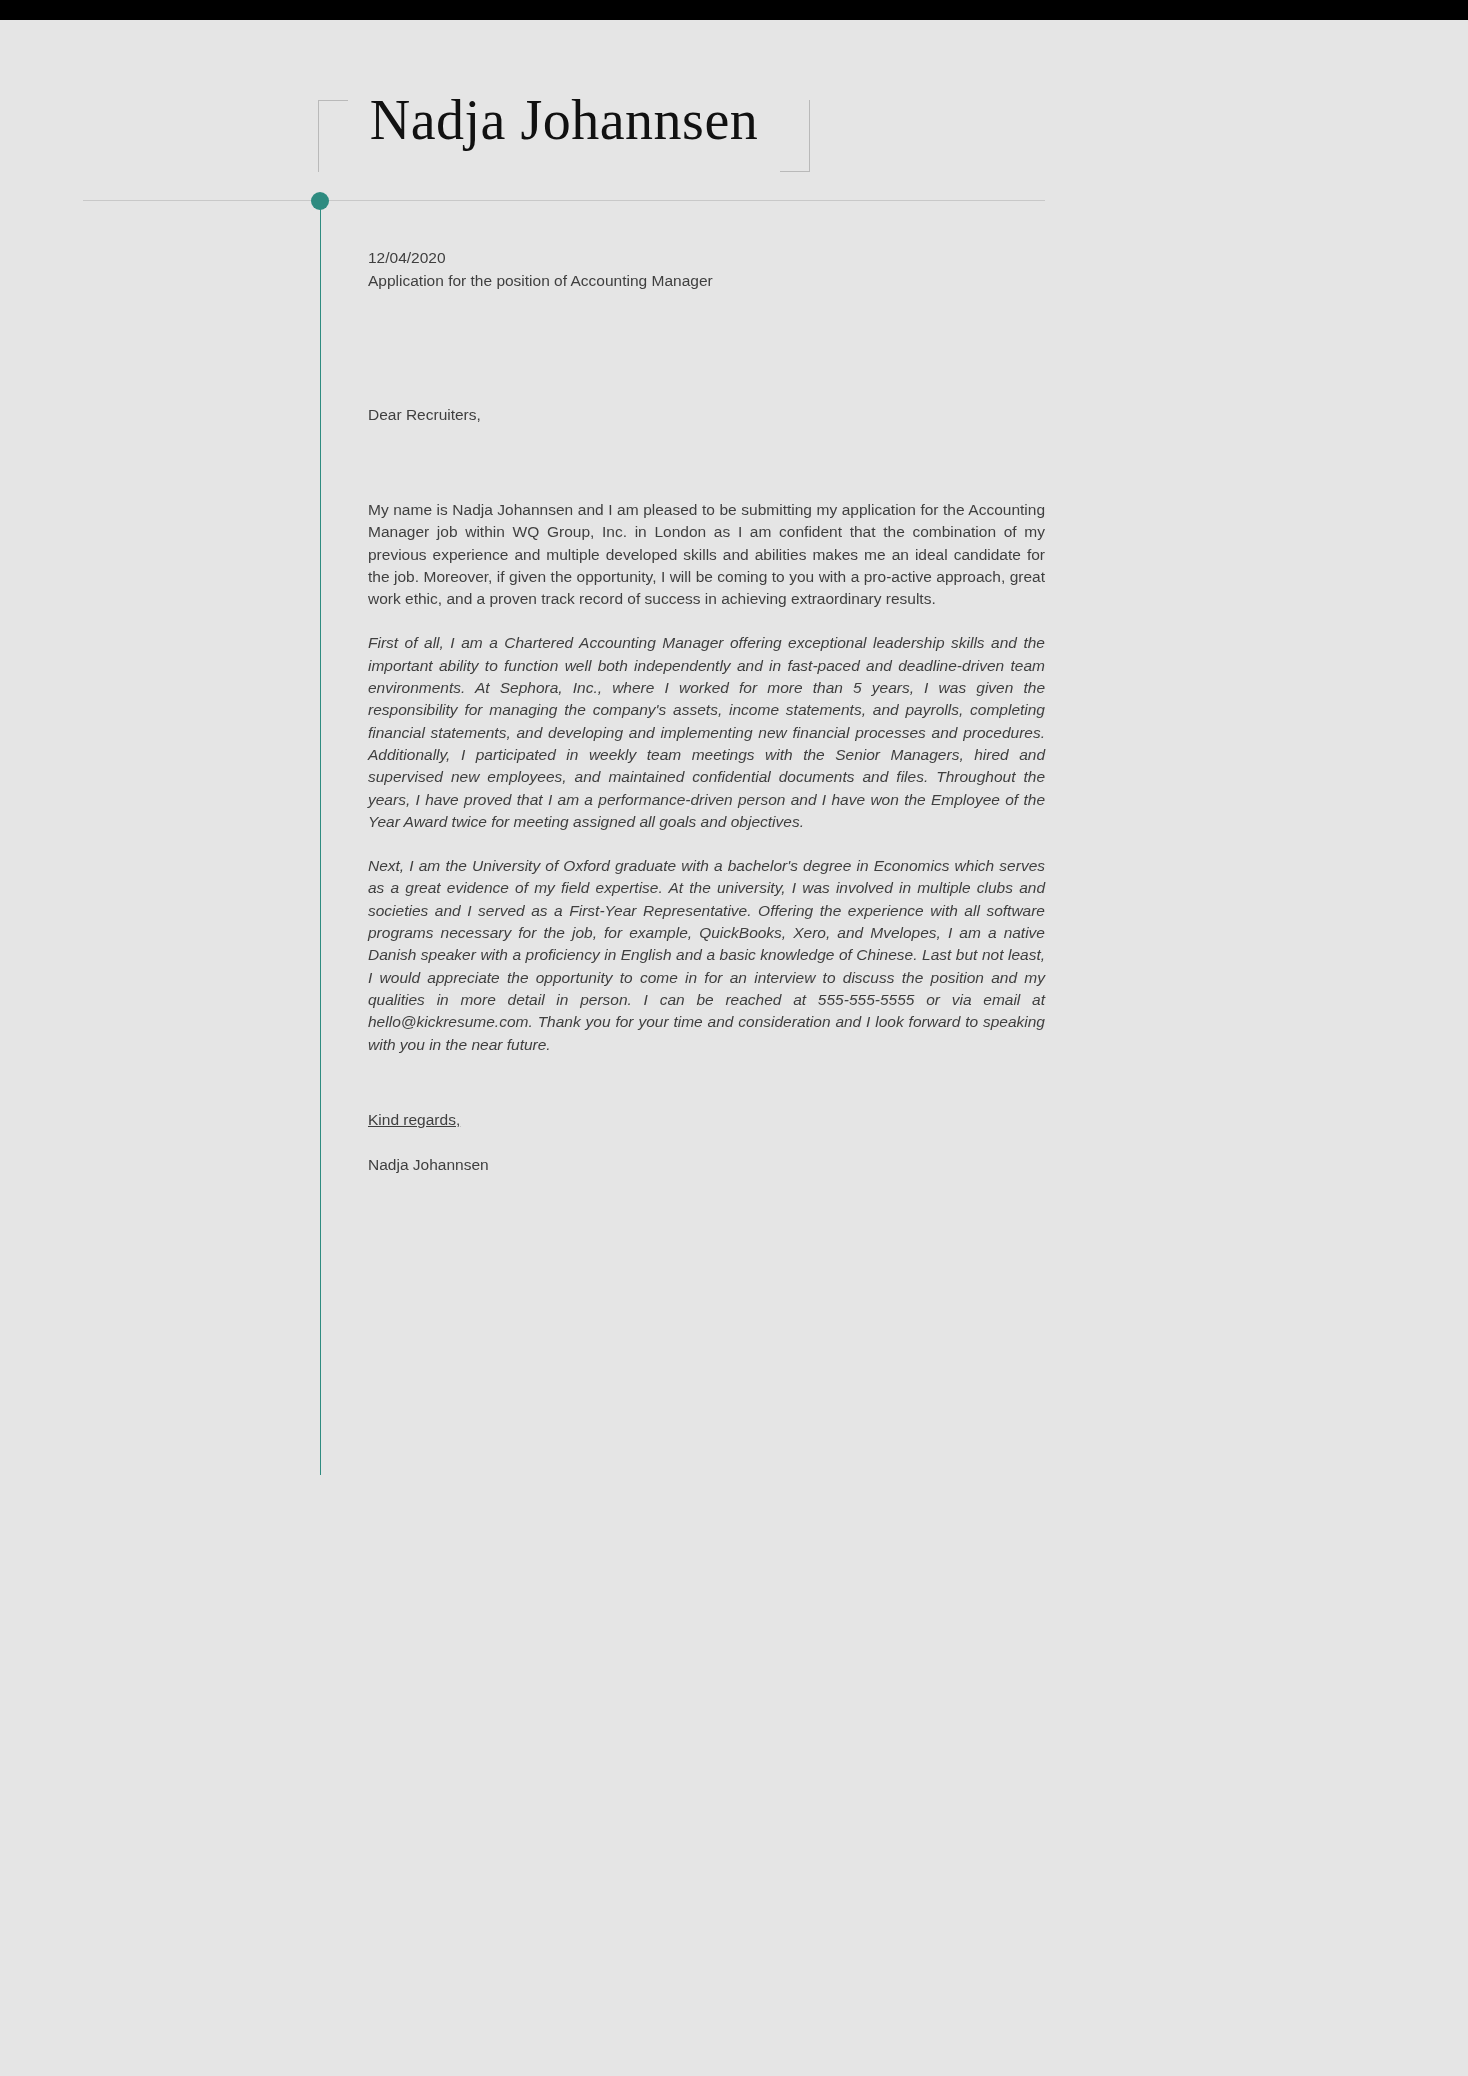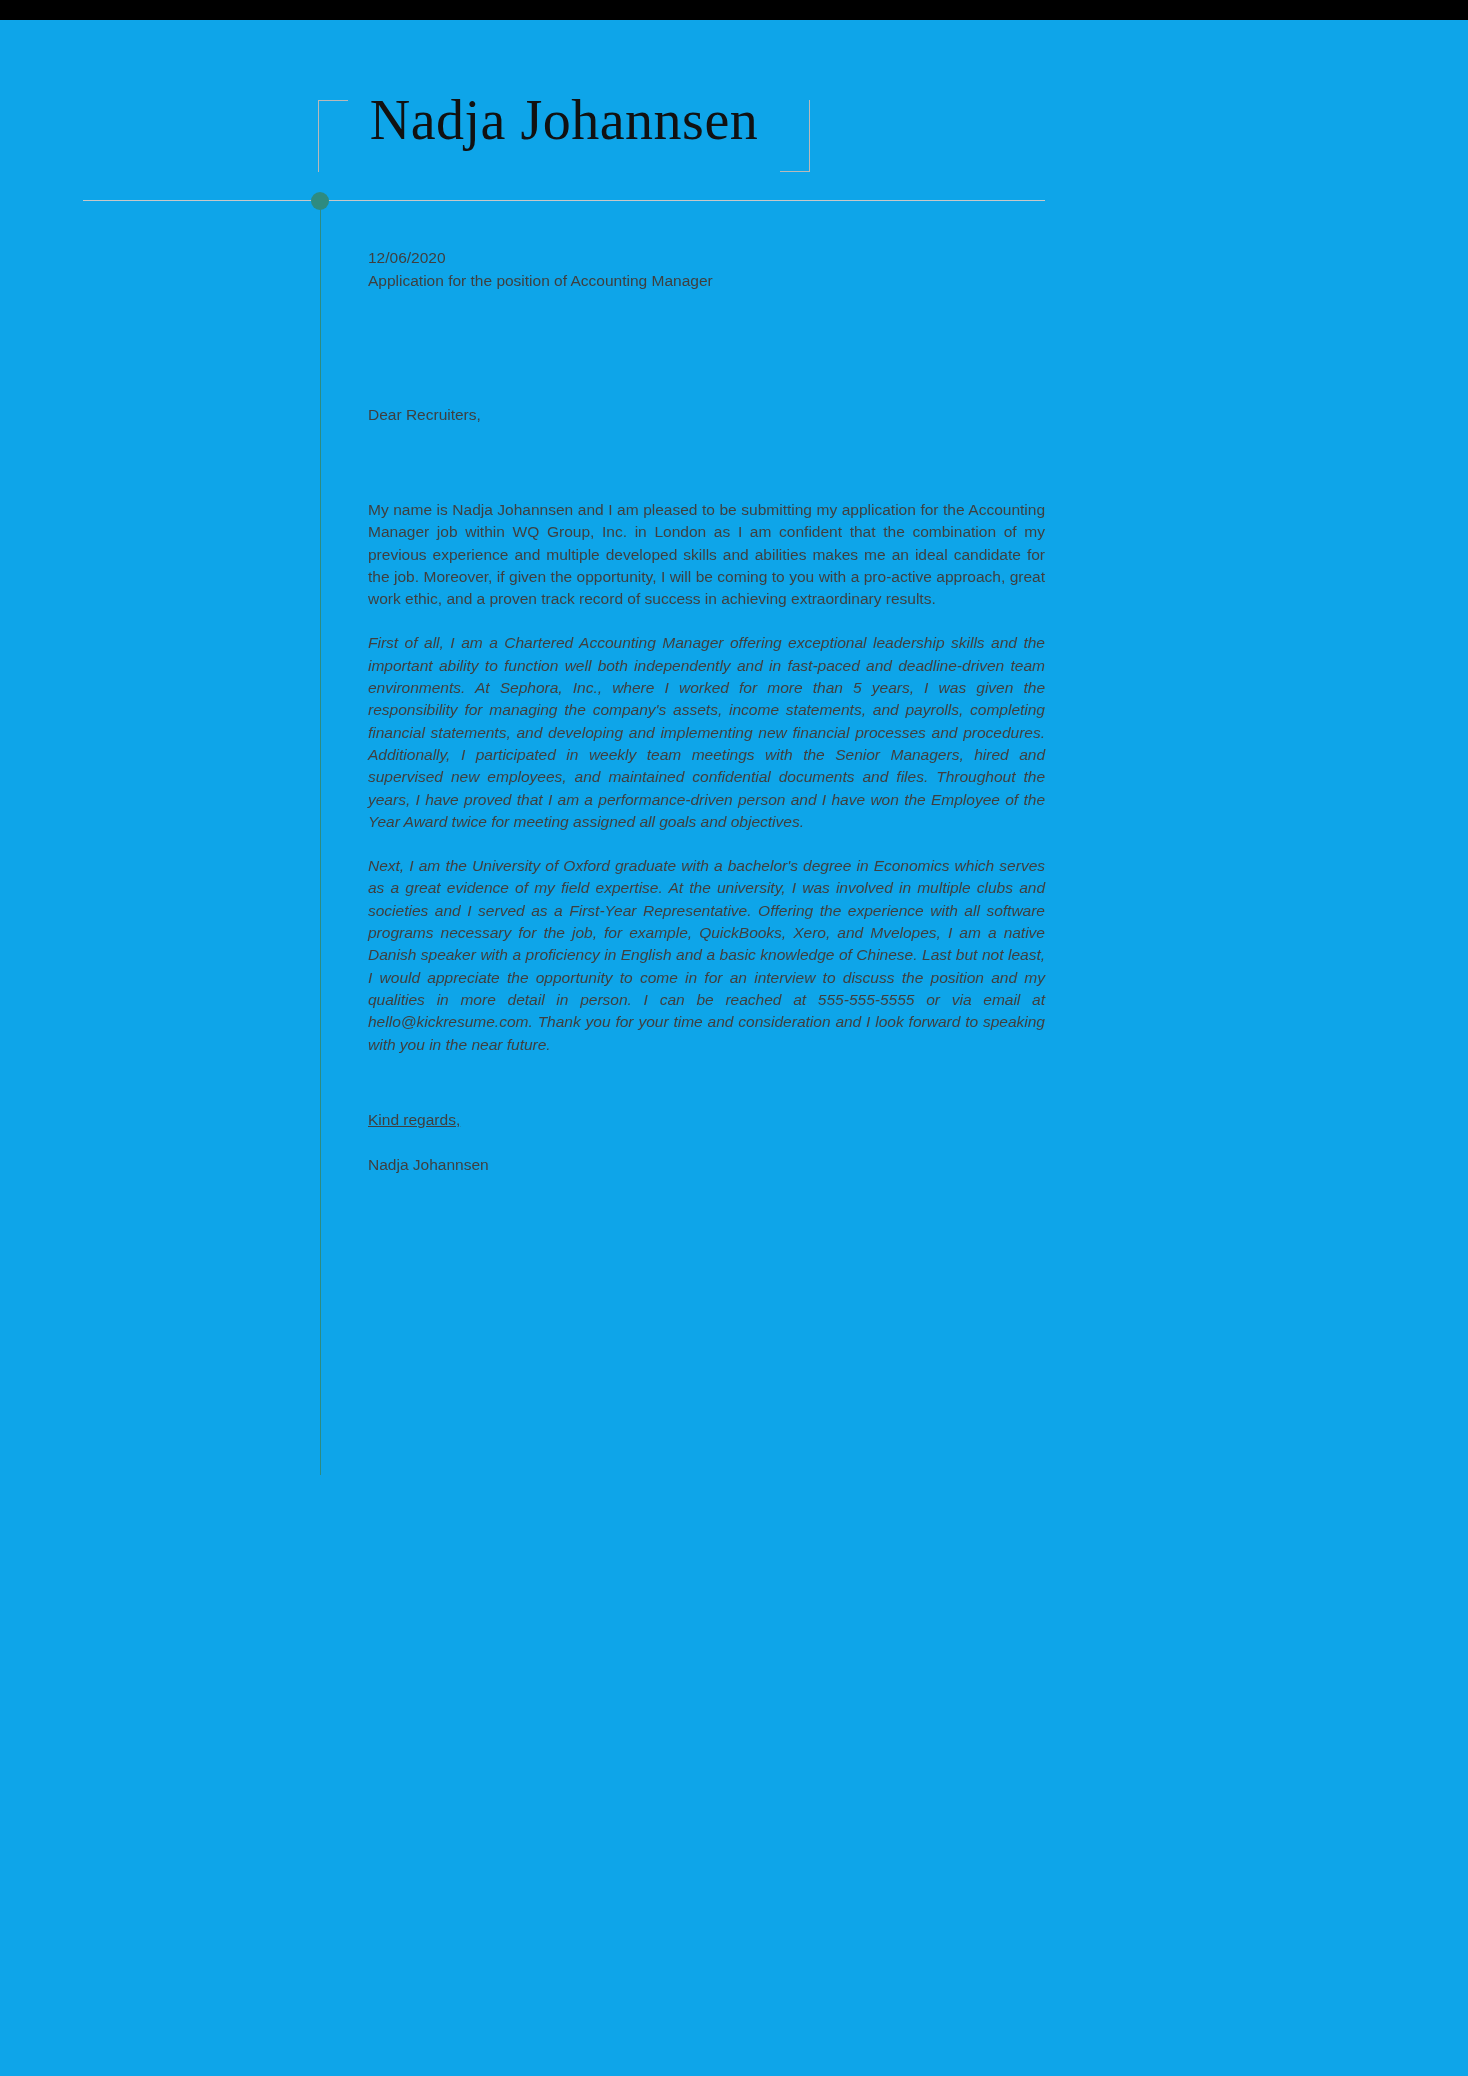--- a/index.html
+++ b/index.html
@@ -9,21 +9,21 @@
   }
   body {
     font-family: "Liberation Sans", sans-serif;
     -webkit-font-smoothing: antialiased;
   }
 
   .page {
     position: relative;
     width: 1468px;
     height: 2076px;
-    background: #0ea5e9;
+    background: #e5e5e5;
     overflow: hidden;
   }
 
   
   .top-bar {
     position: absolute;
     left: 0;
     top: 0;
     width: 1468px;
     height: 20px;
@@ -181,21 +181,21 @@
       <div class="name">Nadja Johannsen</div>
     </div>
   </div>
 
   <div class="hrule"></div>
   <div class="v-divider"></div>
   <div class="accent-dot"></div>
 
 
   <div class="right-col">
-    <div class="meta-line">12/06/2020</div>
+    <div class="meta-line">12/04/2020</div>
     <div class="meta-line">Application for the position of Accounting Manager</div>
 
     <div class="salutation">Dear Recruiters,</div>
 
     <div class="body-para">My name is Nadja Johannsen and I am pleased to be submitting my application for the Accounting Manager job within WQ Group, Inc. in London as I am confident that the combination of my previous experience and multiple developed skills and abilities makes me an ideal candidate for the job. Moreover, if given the opportunity, I will be coming to you with a pro-active approach, great work ethic, and a proven track record of success in achieving extraordinary results.</div>
     <div class="body-para">First of all, I am a Chartered Accounting Manager offering exceptional leadership skills and the important ability to function well both independently and in fast-paced and deadline-driven team environments. At Sephora, Inc., where I worked for more than 5 years, I was given the responsibility for managing the company's assets, income statements, and payrolls, completing financial statements, and developing and implementing new financial processes and procedures. Additionally, I participated in weekly team meetings with the Senior Managers, hired and supervised new employees, and maintained confidential documents and files. Throughout the years, I have proved that I am a performance-driven person and I have won the Employee of the Year Award twice for meeting assigned all goals and objectives.</div>
     <div class="body-para">Next, I am the University of Oxford graduate with a bachelor's degree in Economics which serves as a great evidence of my field expertise. At the university, I was involved in multiple clubs and societies and I served as a First-Year Representative. Offering the experience with all software programs necessary for the job, for example, QuickBooks, Xero, and Mvelopes, I am a native Danish speaker with a proficiency in English and a basic knowledge of Chinese. Last but not least, I would appreciate the opportunity to come in for an interview to discuss the position and my qualities in more detail in person. I can be reached at 555-555-5555 or via email at hello@kickresume.com. Thank you for your time and consideration and I look forward to speaking with you in the near future.</div>
 
     <div class="closing">Kind regards,</div>
     <div class="signature">Nadja Johannsen</div>

